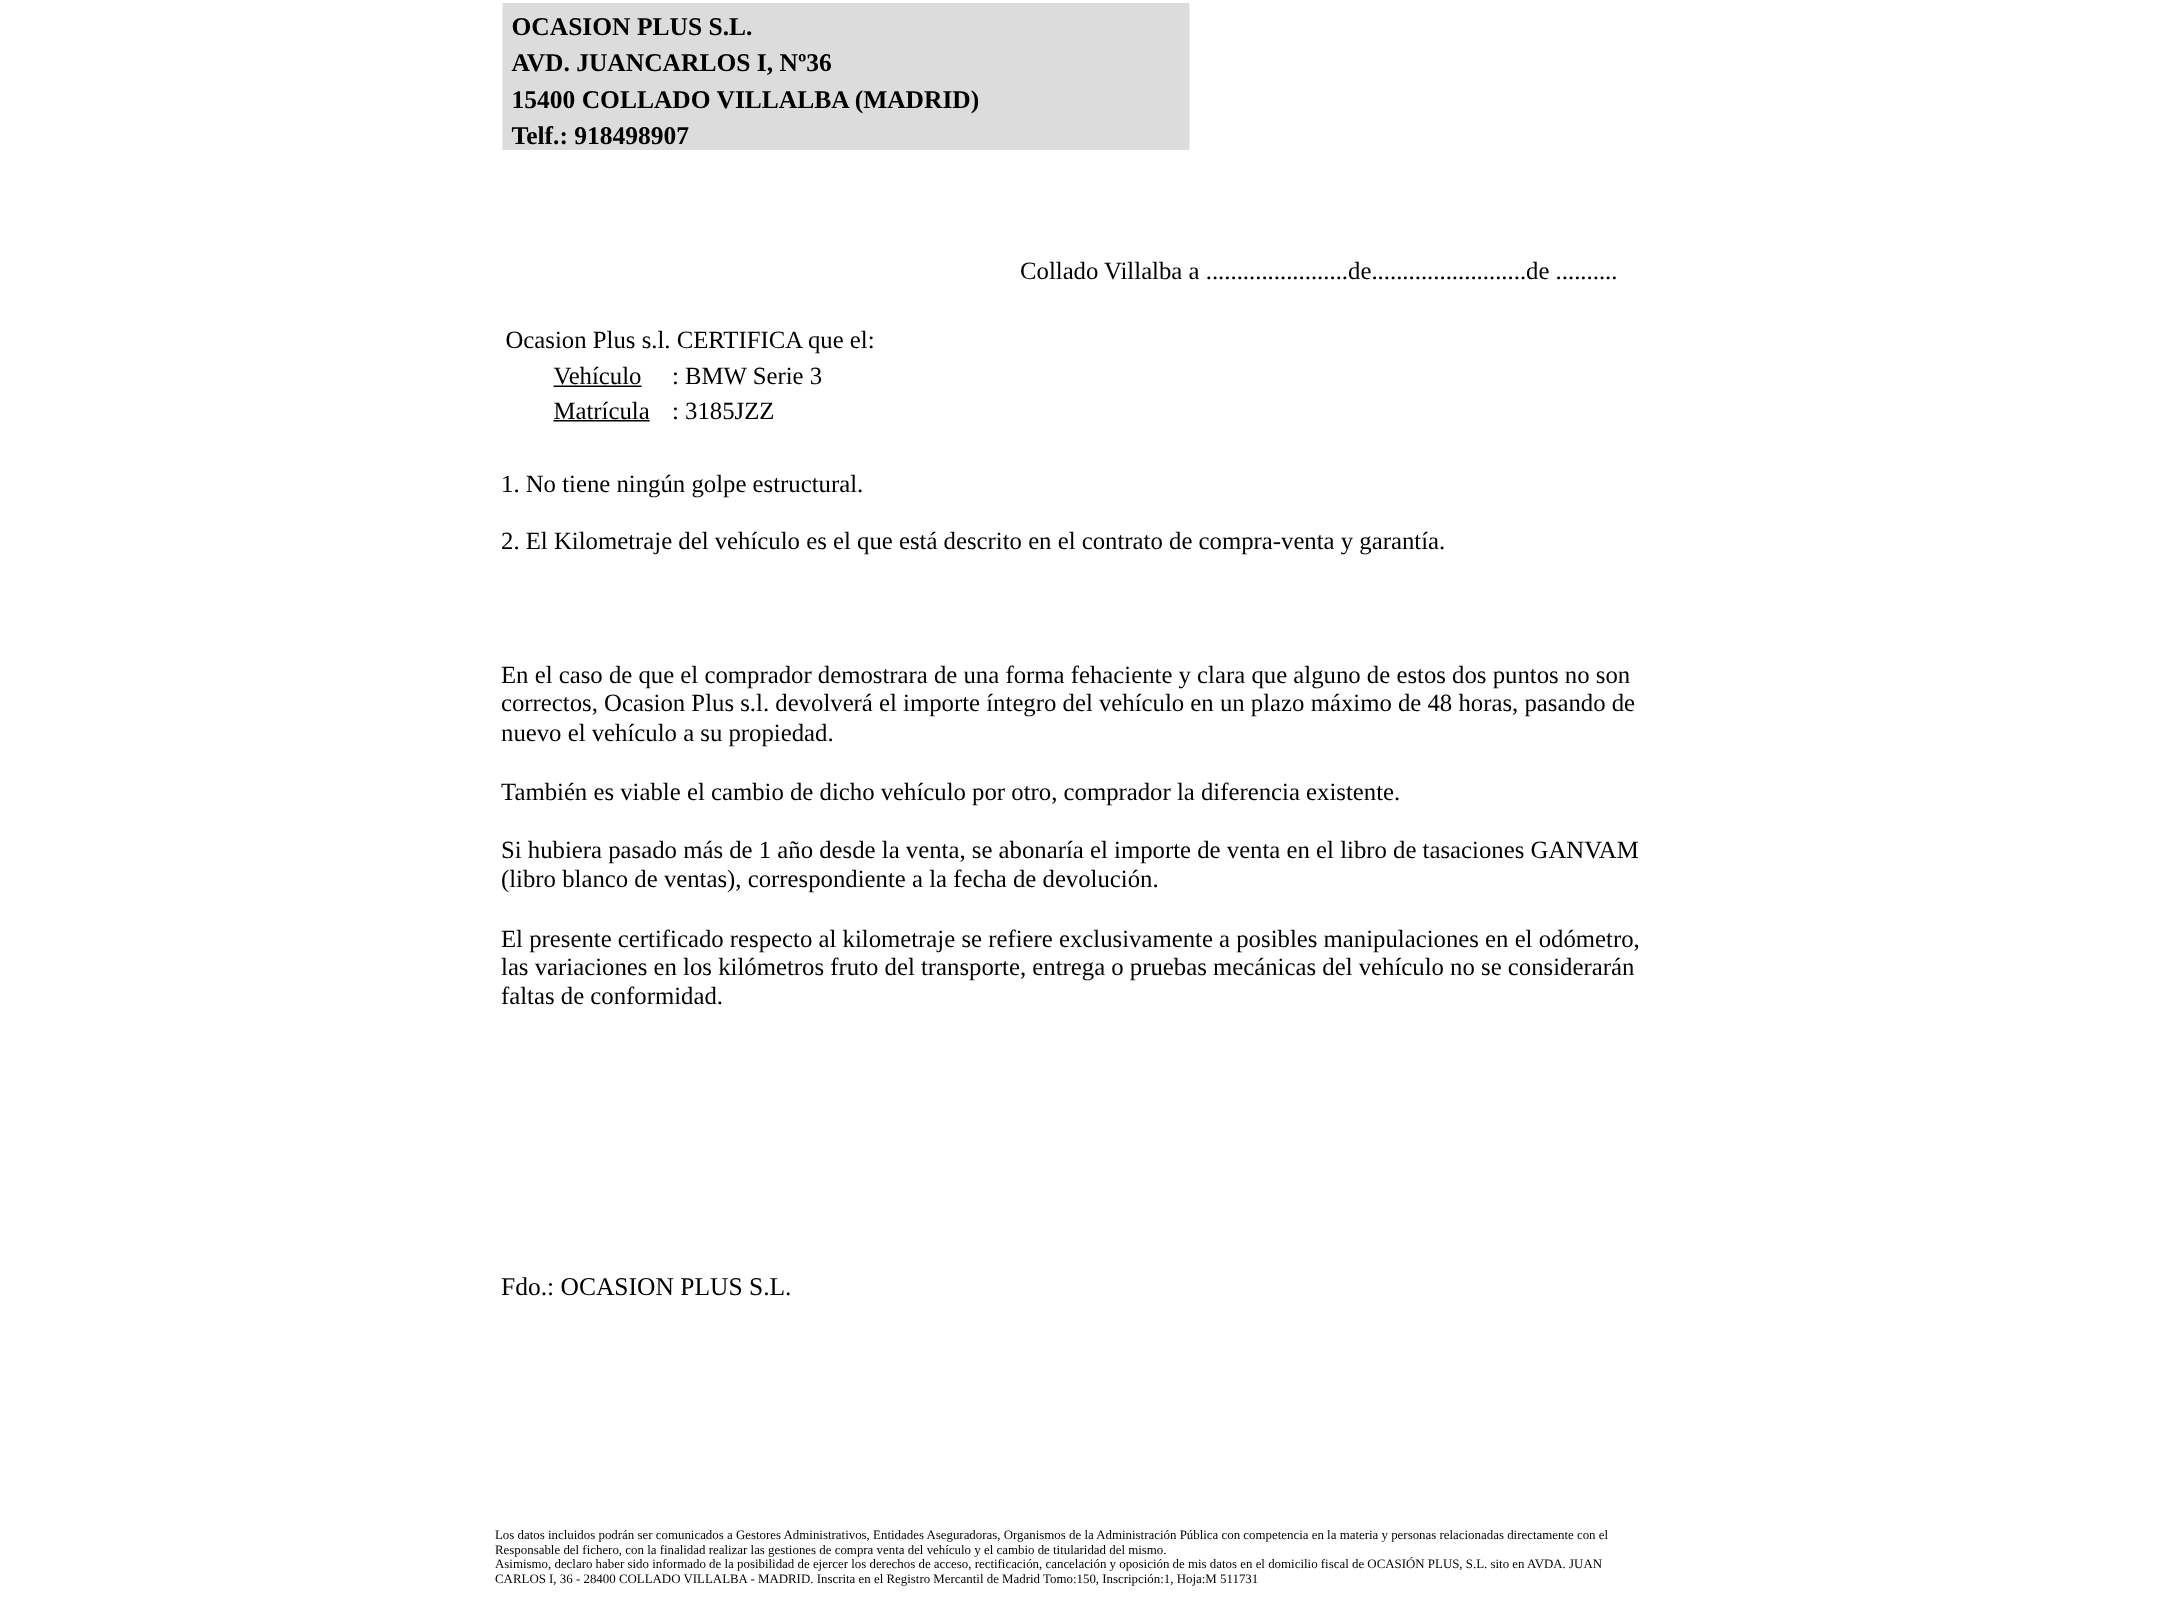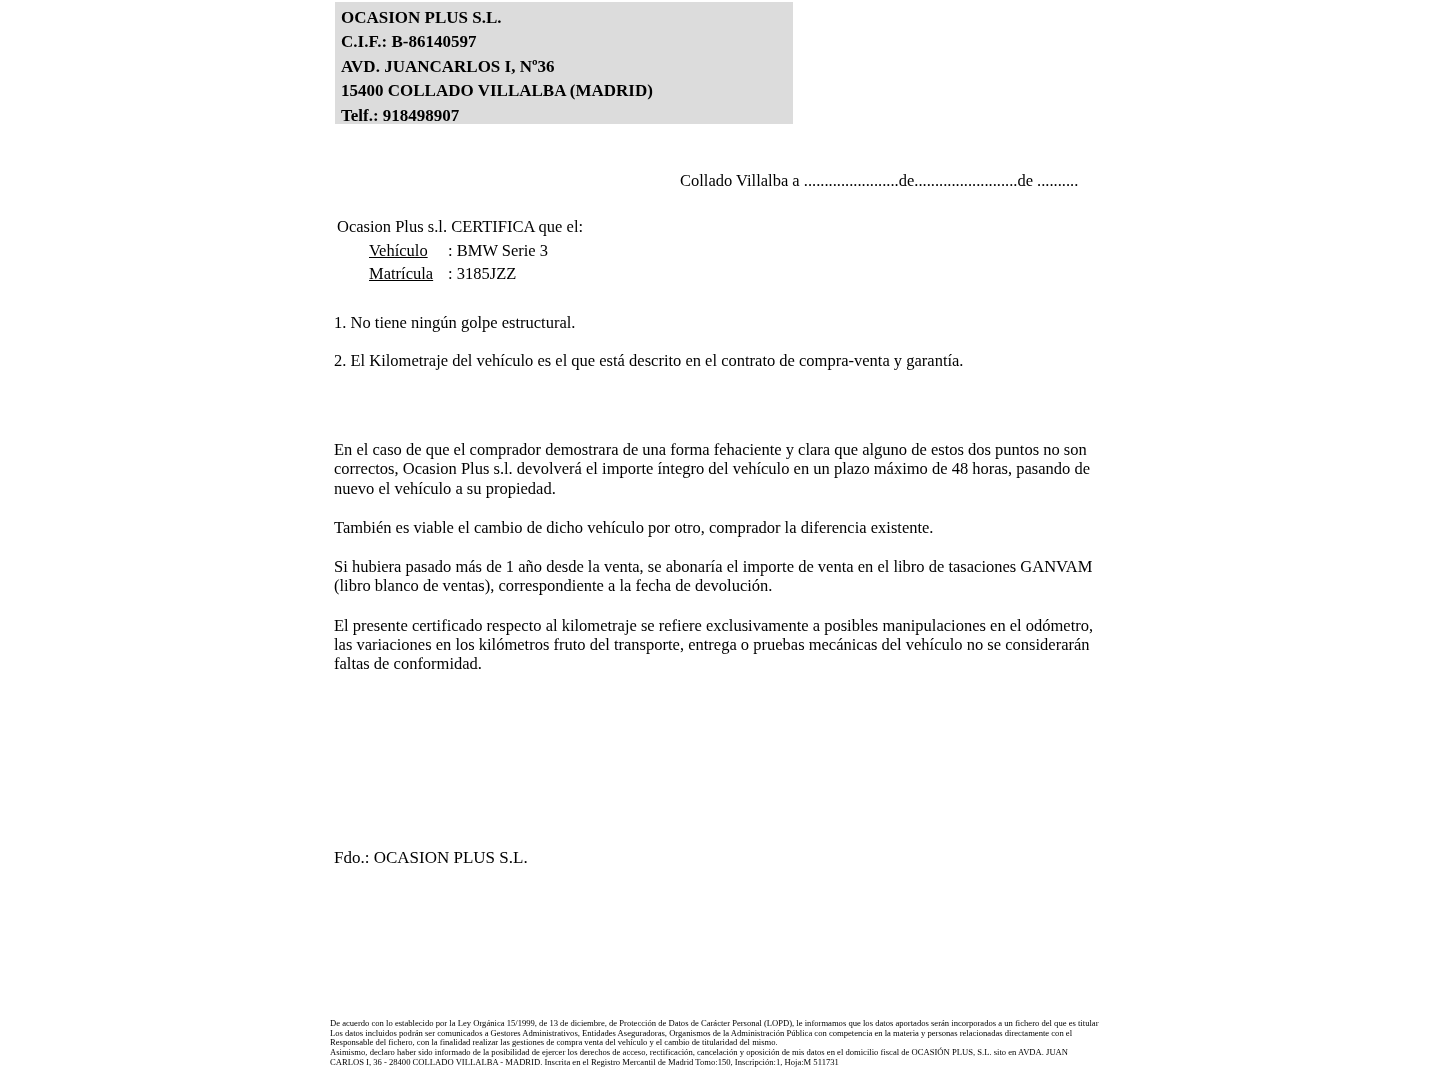--- a/index.html
+++ b/index.html
@@ -7,21 +7,21 @@
   .page {
     position: relative;
     width: 1440px; height: 1080px;
     background: #ffffff;
     font-family: "Liberation Serif", "DejaVu Serif", serif;
     color: #000000;
   }
   .company-box {
     position: absolute;
     left: 335px; top: 2px;
-    width: 458px; height: 122px;
+    width: 458px; height: 98px;
     background: #dcdcdc;
     padding: 4px 8px 0 6px;
   }
   .company-box .line {
     font-weight: bold;
     font-size: 17px;
     line-height: 24.4px;
     white-space: nowrap;
   }
   .date-line {
@@ -56,21 +56,20 @@
   }
   .legal .legal-line { white-space: nowrap; }
 </style>
 </head>
 <body>
 
 <div class="page">
 
   <div class="company-box">
     <div class="line">OCASION PLUS S.L.</div>
-    <div class="line">C.I.F.: B-86140597</div>
     <div class="line">AVD. JUANCARLOS I, Nº36</div>
     <div class="line">15400 COLLADO VILLALBA (MADRID)</div>
     <div class="line">Telf.: 918498907</div>
   </div>
 
   <div class="date-line">Collado Villalba a .......................de.........................de ..........</div>
 
   <div class="certify-block">
     <div class="row">Ocasion Plus s.l. CERTIFICA que el:</div>
     <div class="row">
@@ -91,20 +90,19 @@
   <div class="paragraphs">
     <p class="gap-after">En el caso de que el comprador demostrara de una forma fehaciente y clara que alguno de estos dos puntos no son correctos, Ocasion Plus s.l. devolverá el importe íntegro del vehículo en un plazo máximo de 48 horas, pasando de nuevo el vehículo a su propiedad.</p>
     <p class="gap-after">También es viable el cambio de dicho vehículo por otro, comprador la diferencia existente.</p>
     <p class="gap-after">Si hubiera pasado más de 1 año desde la venta, se abonaría el importe de venta en el libro de tasaciones GANVAM (libro blanco de ventas), correspondiente a la fecha de devolución.</p>
     <p>El presente certificado respecto al kilometraje se refiere exclusivamente a posibles manipulaciones en el odómetro, las variaciones en los kilómetros fruto del transporte, entrega o pruebas mecánicas del vehículo no se considerarán faltas de conformidad.</p>
   </div>
 
   <div class="signature">Fdo.: OCASION PLUS S.L.</div>
 
   <div class="legal">
-    <div class="legal-line">De acuerdo con lo establecido por la Ley Orgánica 15/1999, de 13 de diciembre, de Protección de Datos de Carácter Personal (LOPD), le informamos que los datos aportados serán incorporados a un fichero del que es titular</div>
     <div class="legal-line">Los datos incluidos podrán ser comunicados a Gestores Administrativos, Entidades Aseguradoras, Organismos de la Administración Pública con competencia en la materia y personas relacionadas directamente con el</div>
     <div class="legal-line">Responsable del fichero, con la finalidad realizar las gestiones de compra venta del vehículo y el cambio de titularidad del mismo.</div>
     <div class="legal-line">Asimismo, declaro haber sido informado de la posibilidad de ejercer los derechos de acceso, rectificación, cancelación y oposición de mis datos en el domicilio fiscal de OCASIÓN PLUS, S.L. sito en AVDA. JUAN</div>
     <div class="legal-line">CARLOS I, 36 - 28400 COLLADO VILLALBA - MADRID. Inscrita en el Registro Mercantil de Madrid Tomo:150, Inscripción:1, Hoja:M 511731</div>
   </div>
 
 </div>
 
 </body></html>

